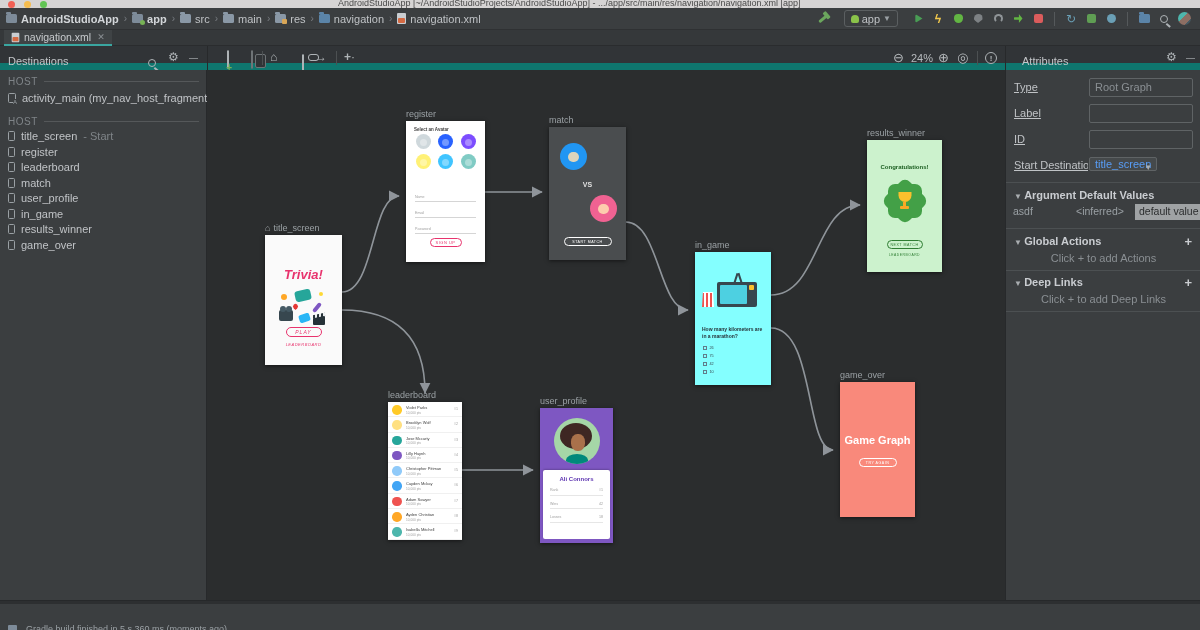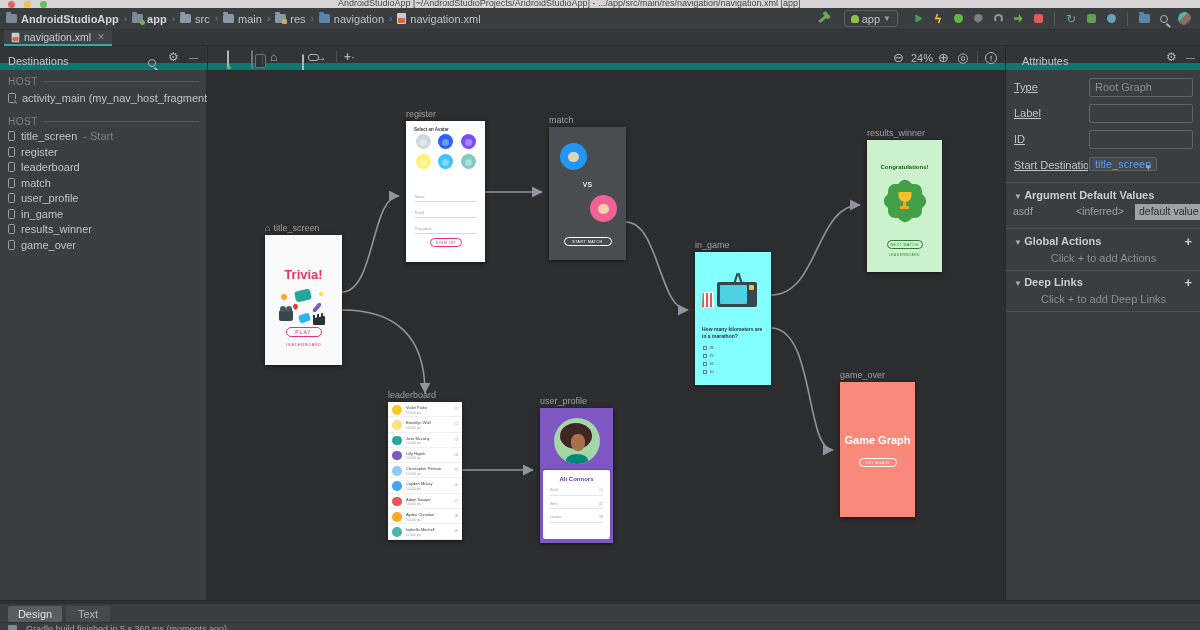--- a/index.html
+++ b/index.html
@@ -387,21 +387,21 @@
         <path d="M564,225 C612,225 608,135 653,135" marker-end="url(#ah)"></path>
         <path d="M564,258 C608,258 598,380 626,380" marker-end="url(#ah)"></path>
         <path d="M255,400 C282,400 302,400 326,400" marker-end="url(#ah)"></path>
       </g>
     </svg>
 
     <div class="scr-label" style="left:58px;top:153px;">
         <span class="hicon home-ic" style="font-size:9px;"></span>
         <span>title_screen</span>
       </div>
-    <div id="sc-title" class="scr" style="left:58px;top:165px;width:77px;height:130px;">
+    <div id="sc-title" class="scr" style="left:58px;top:165px;width:77px;height:130px;font-style:italic;">
       <div class="h">Trivia!</div>
       <div class="emojis">
         <span class="em" style="left:2px;top:4px;width:6px;height:6px;border-radius:50%;background:#ffa726;"></span>
         <span class="em" style="left:16px;top:0;width:16px;height:11px;border-radius:3px;background:#26a69a;transform:rotate(-12deg);"></span>
         <span class="em" style="left:40px;top:2px;width:4px;height:4px;border-radius:50%;background:#fdd835;"></span>
         <span class="em" style="left:36px;top:12px;width:4px;height:11px;background:#7e57c2;transform:rotate(40deg);border-radius:2px;"></span>
         <span class="em" style="left:14px;top:14px;width:5px;height:5px;border-radius:50% 50% 0 50%;background:#e53935;transform:rotate(45deg);"></span>
         <span class="em" style="left:0;top:20px;width:14px;height:11px;border-radius:2px;background:#37474f;"></span>
         <span class="em" style="left:1px;top:16px;width:6px;height:6px;border-radius:50%;background:#455a64;"></span>
         <span class="em" style="left:7px;top:16px;width:6px;height:6px;border-radius:50%;background:#455a64;"></span>
@@ -600,22 +600,18 @@
     <div class="hint" style="top:182px;">Click + to add Actions</div>
     <div class="hr" style="top:200px;"></div>
 
     <div class="grphdr" style="top:206px;">Deep Links</div>
     <span class="addbtn" style="top:206px;">+</span>
     <div class="hint" style="top:223px;">Click + to add Deep Links</div>
     <div class="hr" style="top:241px;"></div>
   </div>
 
   <div id="bstrip"></div>
-  <div id="btabs">
-    <div class="btab sel" style="left:8px;width:54px;">Design</div>
-    <div class="btab uns" style="left:66px;width:44px;">Text</div>
-  </div>
   <div id="status">
     <span class="sic"></span>
     <span class="txt">Gradle build finished in 5 s 360 ms (moments ago)</span>
   </div>
 
 </div>
 
 </body></html>

